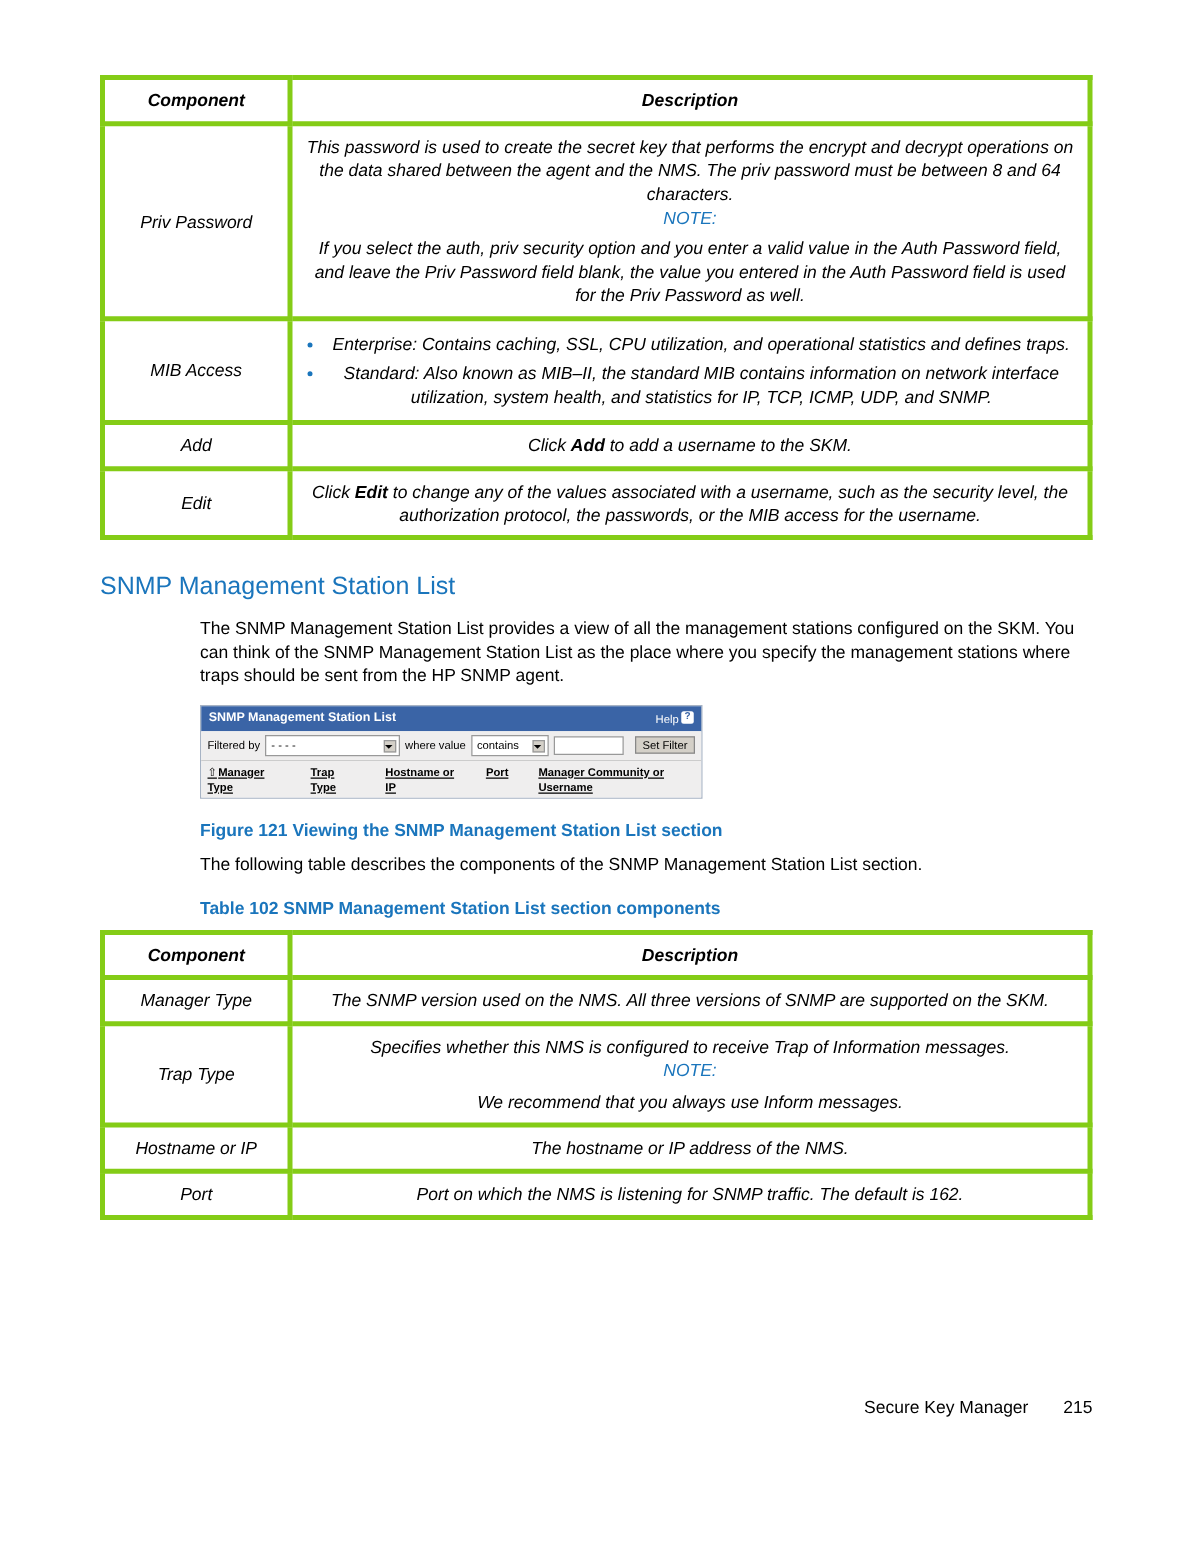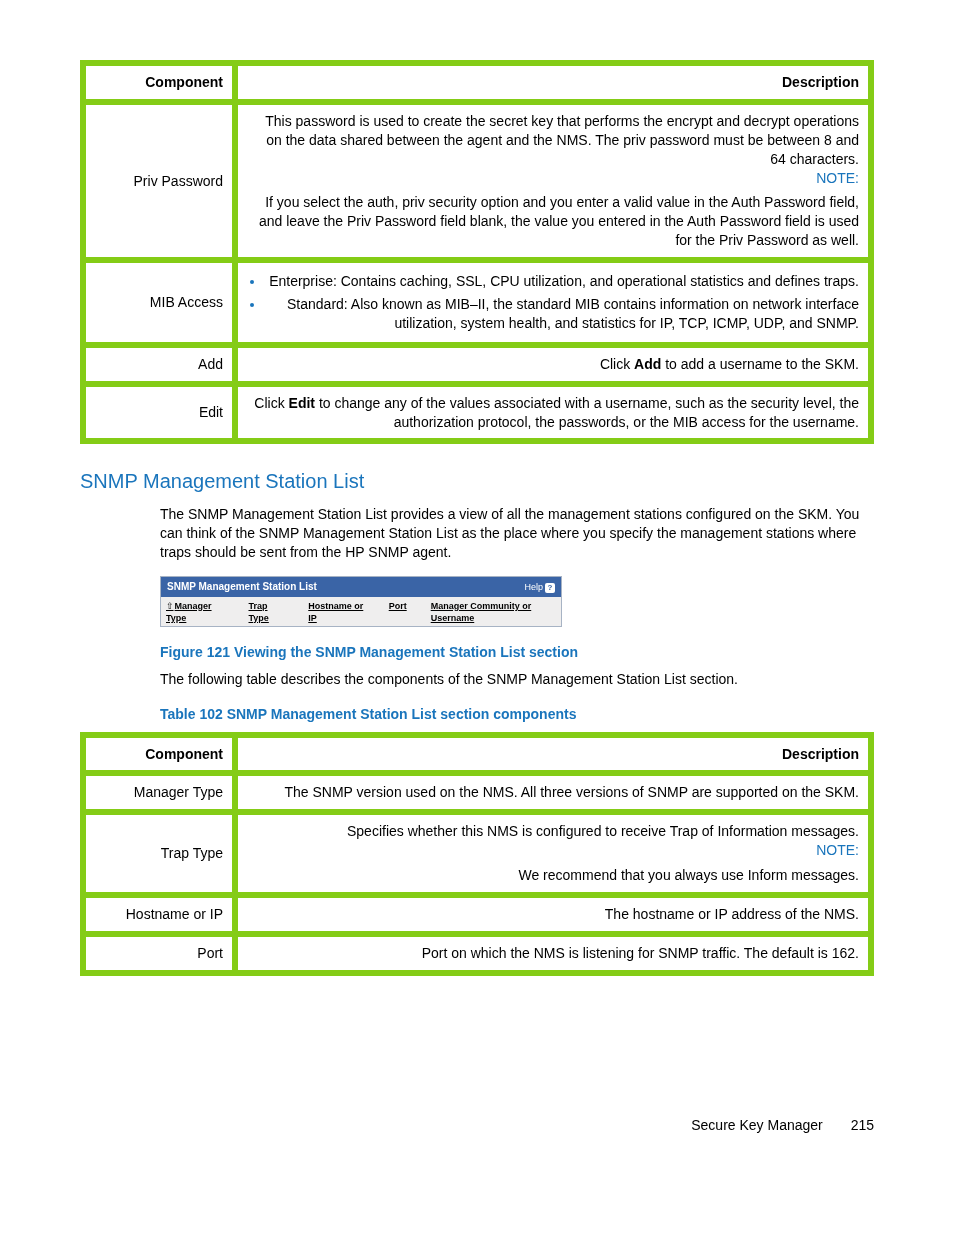--- a/index.html
+++ b/index.html
@@ -12,24 +12,25 @@
     box-sizing: border-box;
     line-height: 1.35;
   }
   table.comp {
     border-collapse: collapse;
     width: 100%;
     border: 2px solid #000;
     margin-bottom: 20px;
   }
   table.comp th, table.comp td {
-    border: 6px solid #84cc16;
+    border: 4px solid #84cc16;
     padding: 7px 9px;
-    text-align: right;
+    text-align: center;
     vertical-align: top;
+    font-style: italic;
   }
   table.comp td.first {
     vertical-align: middle;
   }
   table.comp th {
     font-weight: bold;
   }
   table.comp th:first-child,
   table.comp td:first-child {
     width: 128px;
@@ -79,21 +80,21 @@
     padding: 3px 6px;
     display: flex;
     justify-content: space-between;
     align-items: center;
     font-size: 10px;
   }
   .ss-help {
     font-weight: normal;
     font-size: 9px;
     display: inline-flex;
-    align-items: flex-end;
+    align-items: flex-start;
     gap: 2px;
   }
   .qmark {
     background: #fff;
     color: #3a64a6;
     border-radius: 2px;
     width: 10px;
     height: 10px;
     display: inline-flex;
     align-items: center;
@@ -235,20 +236,28 @@
 
 <div class="ss-wrap">
   <div class="ss">
     <div class="ss-title">
       <span>SNMP Management Station List</span>
       <span class="ss-help">
         <span>Help</span>
         <span class="qmark">?</span>
       </span>
     </div>
+    <div class="ss-filter">
+      <span>Filtered by</span>
+      <span class="sel wide">- - - -</span>
+      <span>where value</span>
+      <span class="sel mid">contains</span>
+      <input class="txt" type="text" style="">
+      <button>Set Filter</button>
+    </div>
     <div class="ss-cols">
       <span><span class="arrow">⇧</span><span>Manager Type</span></span>
       <span>Trap Type</span>
       <span>Hostname or IP</span>
       <span>Port</span>
       <span>Manager Community or Username</span>
     </div>
   </div>
 </div>
 

